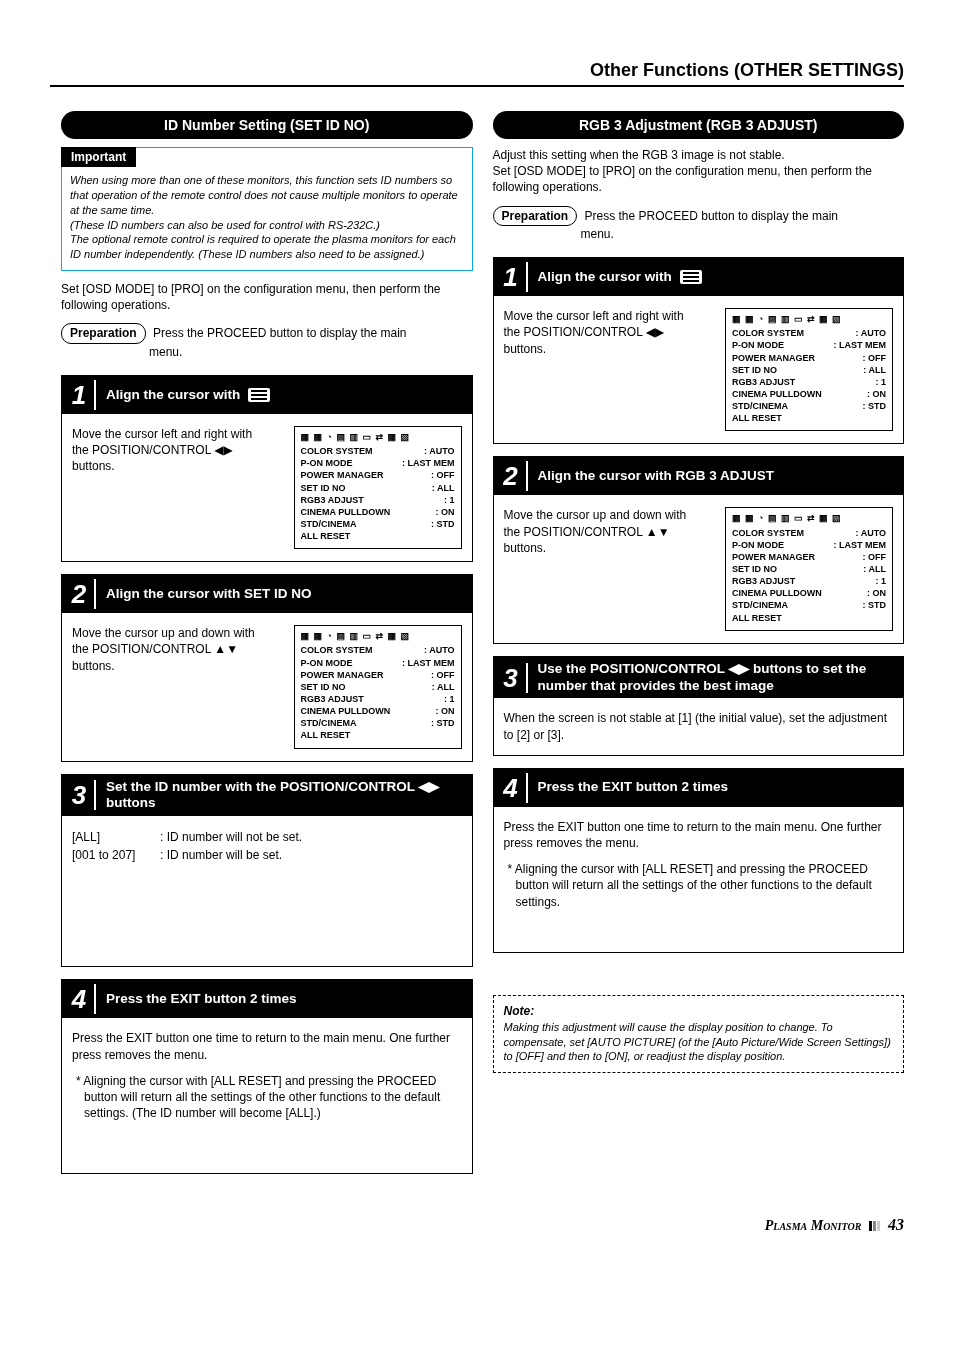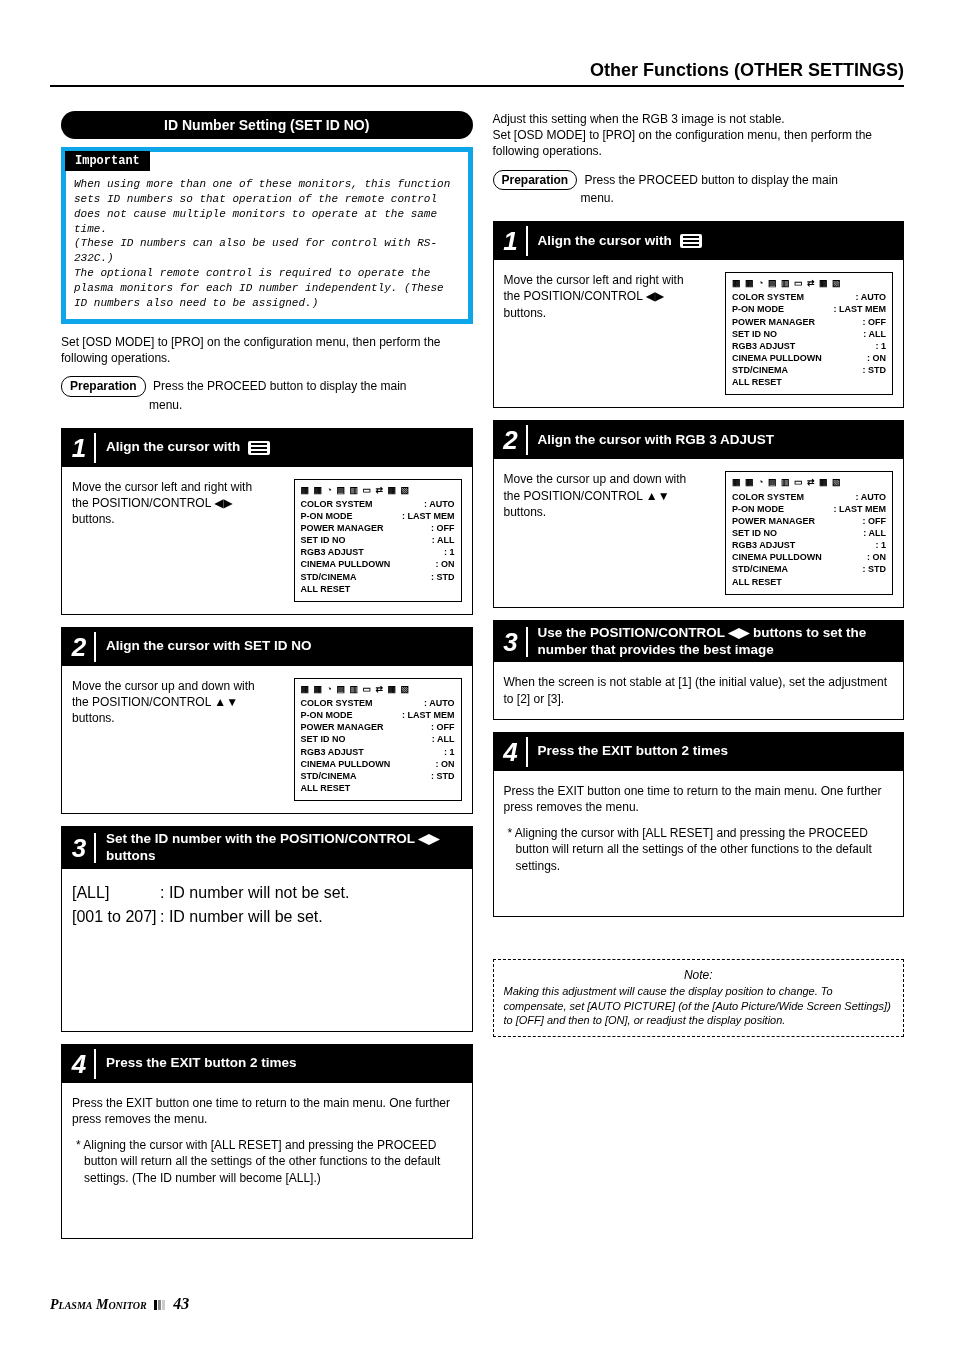--- a/index.html
+++ b/index.html
@@ -14,21 +14,21 @@
   }
   .page-title-row { border-bottom: 2px solid #000; padding-bottom: 4px; margin-bottom: 24px; }
   .page-title { font-size: 18px; font-weight: bold; text-align: right; }
   .columns { display: flex; gap: 20px; padding-left: 11px; }
   .col { flex: 1; display: flex; flex-direction: column; }
   .section-header {
     background: #000; color: #fff; font-weight: bold; font-size: 14px;
     text-align: center; padding: 6px 10px; border-radius: 14px;
     margin-bottom: 8px;
   }
-  .important-wrap { border: 5px solid #0ea5e9; margin-bottom: 10px; font-family: Liberation Mono, monospace; }
+  .important-wrap { border: 1px solid #0ea5e9; margin-bottom: 10px; }
   .important-tab {
     background: #000; color: #fff; font-weight: bold; font-size: 12px;
     display: inline-block; padding: 3px 10px; margin: -1px 0 0 -1px;
   }
   .important-body {
     padding: 6px 8px 8px 8px; font-style: italic; font-size: 11px; line-height: 1.35;
   }
   .para { font-size: 12px; line-height: 1.35; margin-bottom: 10px; }
   .prep-row { margin-bottom: 14px; font-size: 12px; line-height: 1.4; }
   .prep-badge {
@@ -55,28 +55,28 @@
   .step-text { flex: 1; font-size: 12px; line-height: 1.35; }
   .osd {
     border: 1px solid #000; padding: 4px 6px 6px 6px; width: 168px;
     font-family: Arial, Helvetica, sans-serif; font-size: 9px; font-weight: bold;
     line-height: 1.35;
   }
   .osd .icon-row { letter-spacing: 1px; font-size: 9px; margin-bottom: 2px; white-space: nowrap; overflow:hidden;}
   .osd .row { display: flex; white-space: nowrap; }
   .osd .row .k { flex: 1; }
   .osd .row .v { padding-left: 4px; }
-  .defs { font-size: 16px; line-height: 1.5; }
+  .defs { font-size: 12px; line-height: 1.5; }
   .defs .drow { display:flex; }
   .defs .dk { min-width: 88px; }
   .footnote { font-size: 12px; line-height: 1.35; margin-top: 6px; text-indent:-8px; padding-left:12px;}
   .note-box { border: 1.5px dashed #000; padding: 8px 10px; margin-top: 30px; font-size: 11px; }
-  .note-box .nb-title { font-weight: normal; font-style: italic; font-size: 12px; margin-bottom: 2px; text-align: center;}
+  .note-box .nb-title { font-weight: bold; font-style: italic; font-size: 12px; margin-bottom: 2px;}
   .note-box .nb-body { font-style: italic; line-height: 1.35; }
-  .footer { margin-top: 44px; font-size: 12px; }
+  .footer { margin-top: 30px; text-align: right; font-size: 12px; }
   .footer .pm { font-style: italic; font-weight: bold; font-variant: small-caps; font-family: "Times New Roman", serif; font-size: 14px;}
   .footer .bars { display:inline-block; vertical-align:middle; margin:0 4px;}
   .footer .bars span{display:inline-block;width:3px;height:10px;margin-right:1px;}
   .footer .pg { font-weight: bold; font-style: italic; font-size: 16px; font-family: "Times New Roman", serif;}
   .spacer { flex:1; }
 </style>
 </head>
 <body>
 
 <div class="page-title-row">
@@ -220,20 +220,21 @@
       </div>
       <div class="step-body-full">
         <div class="para">Press the EXIT button one time to return to the main menu. One further press removes the menu.</div>
         <div class="footnote">* Aligning the cursor with [ALL RESET] and pressing the PROCEED button will return all the settings of the other functions to the default settings. (The ID number will become [ALL].)</div>
         <div style="height:40px"></div>
       </div>
     </div>
   </div>
 
   <div class="col">
+    <div class="section-header">RGB 3 Adjustment (RGB 3 ADJUST)</div>
 
     <div class="para" style="margin-bottom:0">Adjust this setting when the RGB 3 image is not stable.</div>
     <div class="para">Set [OSD MODE] to [PRO] on the configuration menu, then perform the following operations.</div>
 
     <div class="prep-row">
       <span class="prep-badge">Preparation</span>
       <span>Press the PROCEED button to display the main</span>
       <span class="prep-text-indent">menu.</span>
     </div>
 

